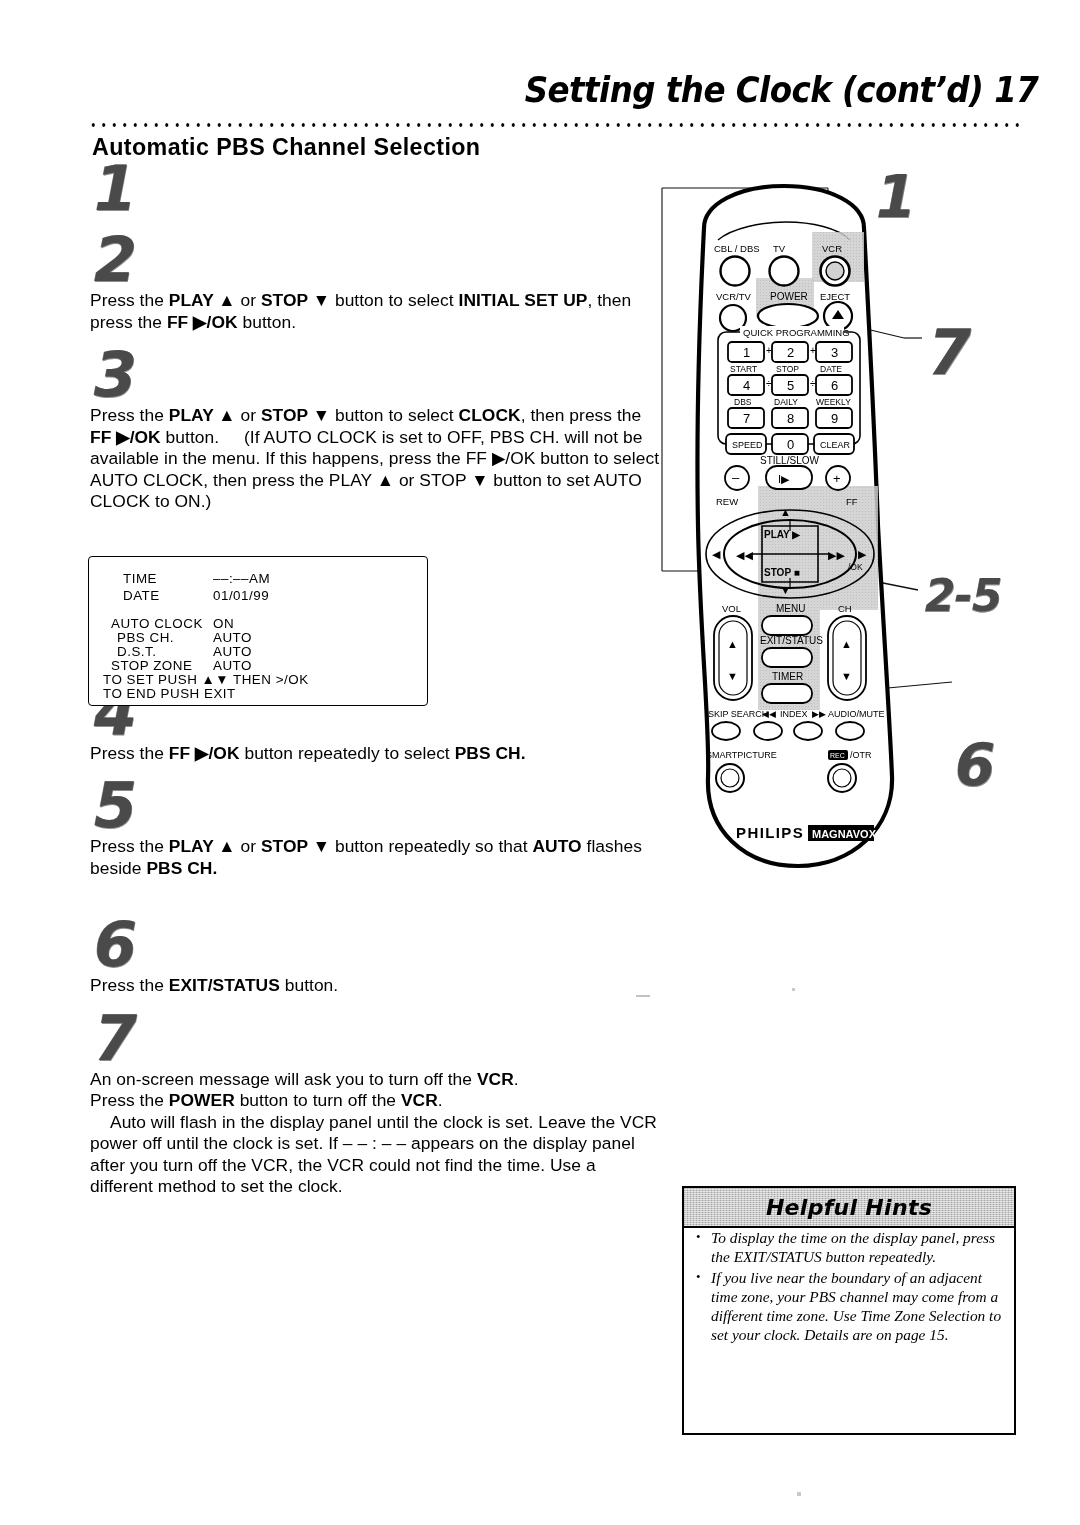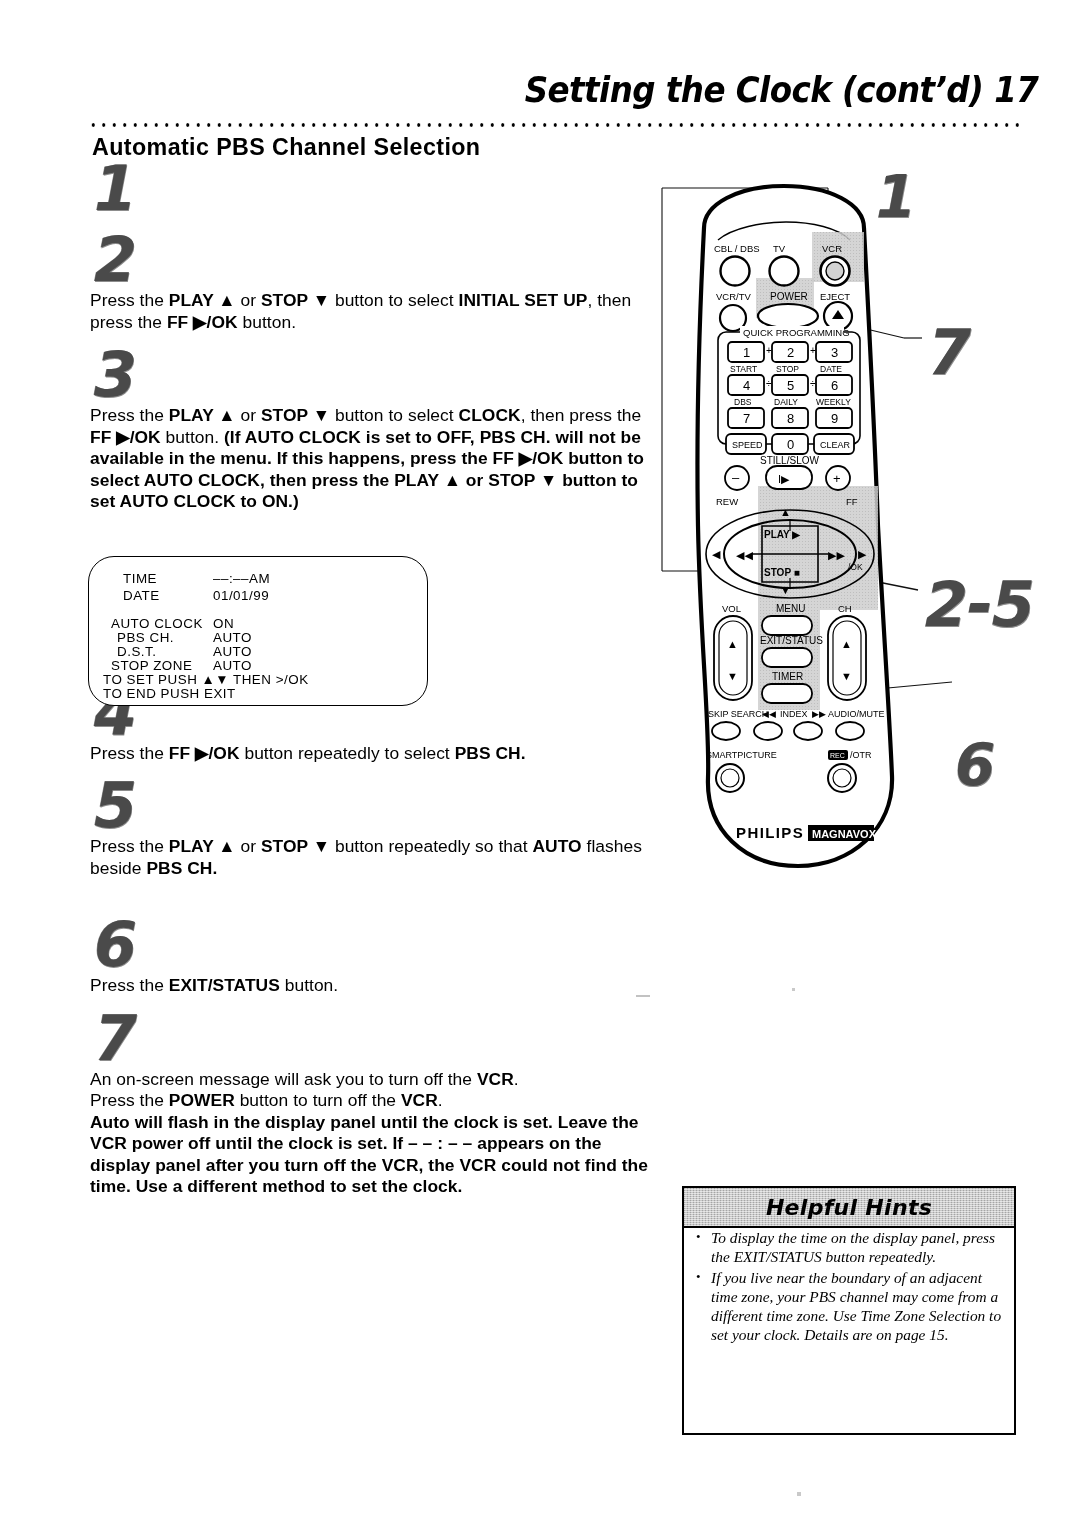--- a/index.html
+++ b/index.html
@@ -42,30 +42,30 @@
     text-shadow:.6px .6px 0 #8d8d8d, -.5px .4px 0 #9a9a9a;
     margin:0 0 2px 4px;
     letter-spacing:-1px;
   }
   .step-num.one{font-size:62px;letter-spacing:0;}
   .step-body{
     font-size:17.4px;line-height:21.5px;margin:0 0 3px 0;
     letter-spacing:.05px;
   }
   .step-body b{font-weight:bold;}
-  .step-body .reg{font-weight:bold;}
+  .step-body .reg{font-weight:normal;margin-left:20px;}
 
   
   .gap-a{height:12px;}
   .gap-b{height:10px;}
 
   
   #osd-box{
     position:absolute;left:88px;top:556px;width:338px;height:148px;
-    border:1.6px solid #000;border-radius:26px;
+    border:1.6px solid #000;border-radius:4px;
     background:#fff;
   }
   .osd-line{
     position:absolute;font-size:13.4px;letter-spacing:.5px;
     white-space:pre;font-family:"Liberation Sans", sans-serif;
   }
   .osd-l-lbl{left:34px;}
   .osd-l-val{left:124px;}
   .osd-wide{left:14px;text-align:right;}
 
@@ -76,21 +76,21 @@
   .callout{
     position:absolute;
     font-family:"DejaVu Sans", sans-serif;
     font-weight:bold;font-style:italic;
     color:#4a4a4a;
     text-shadow:.7px .7px 0 #8f8f8f, -.5px .5px 0 #9c9c9c;
     letter-spacing:-1px;line-height:1;
   }
   #callout-1{left:876px;top:168px;font-size:58px;}
   #callout-7{left:928px;top:322px;font-size:62px;}
-  #callout-25{left:925px;top:574px;font-size:62px;}
+  #callout-25{left:925px;top:574px;font-size:44px;}
   #callout-6{left:955px;top:736px;font-size:58px;}
 
   
   #hints-box{
     position:absolute;left:682px;top:1186px;width:330px;height:245px;
     border:2.5px solid #000;background:#fff;
   }
   #hints-title-bar{
     height:38px;border-bottom:2.5px solid #000;
     background-color:#c9c9c9;

